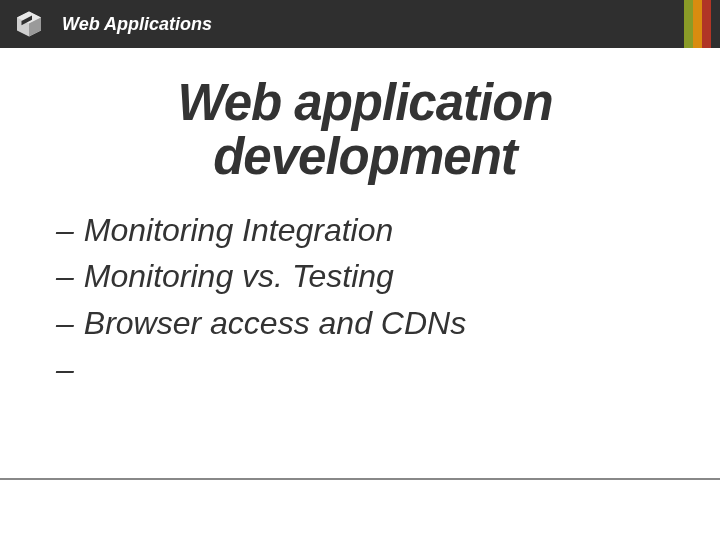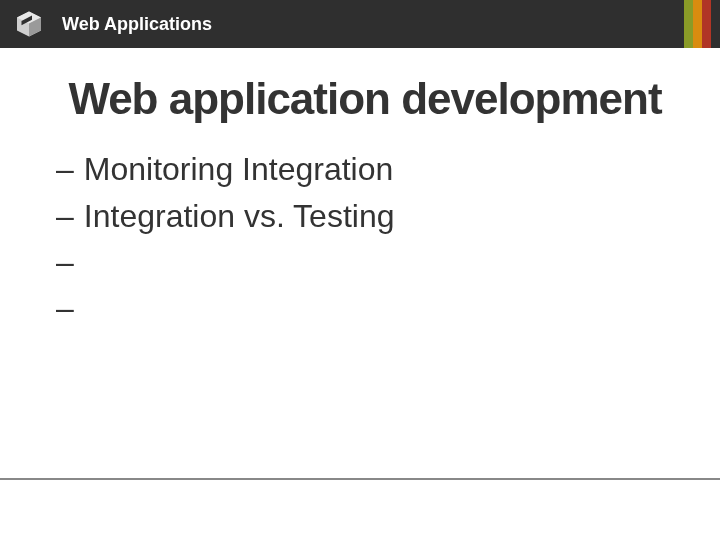--- a/index.html
+++ b/index.html
@@ -1,17 +1,17 @@
 <!DOCTYPE html>
 <html><head>
 <meta charset="utf-8">
 <style>
   * { margin: 0; padding: 0; box-sizing: border-box; }
   html, body { width: 720px; height: 540px; font-family: Arial, Helvetica, sans-serif; background: #fff; }
-  .slide { width: 720px; height: 540px; position: relative; overflow: hidden; }
+  .slide { width: 720px; height: 540px; position: relative; overflow: hidden; font-style: italic; }
   .header {
     height: 48px;
     background: #2f2f2f;
     display: flex;
     align-items: center;
     padding-left: 14px;
     position: relative;
   }
   .logo {
     width: 30px; height: 30px;
@@ -25,21 +25,21 @@
   }
   .stripes div { width: 9px; height: 48px; }
   .s1 { background: #8a9b27; }
   .s2 { background: #d98c0f; }
   .s3 { background: #b03526; }
   .s4 { background: #2f2f2f; }
   .body {
     padding: 18px 40px 0 50px;
   }
   .title {
-    font-size: 44px;
+    font-size: 51px;
     font-weight: bold;
     color: #333;
     line-height: 1.05;
     text-align: center;
     margin: 10px 10px 24px 10px;
     letter-spacing: -1px;
   }
   .bullets {
     font-size: 32px;
     color: #333;
@@ -81,24 +81,25 @@
 
   <div class="body">
     <div class="title">Web application development</div>
     <div class="bullets">
       <div class="bullet-row">
         <span class="dash">–</span>
         <span>Monitoring Integration</span>
       </div>
       <div class="bullet-row">
         <span class="dash">–</span>
-        <span>Integration vs. Testing</span>
+        <span>Monitoring vs. Testing</span>
       </div>
       <div class="bullet-row">
         <span class="dash">–</span>
+        <span>Browser access and CDNs</span>
       </div>
       <div class="bullet-row">
         <span class="dash">–</span>
       </div>
     </div>
   </div>
 
   <div class="rule"></div>
 </div>
 

